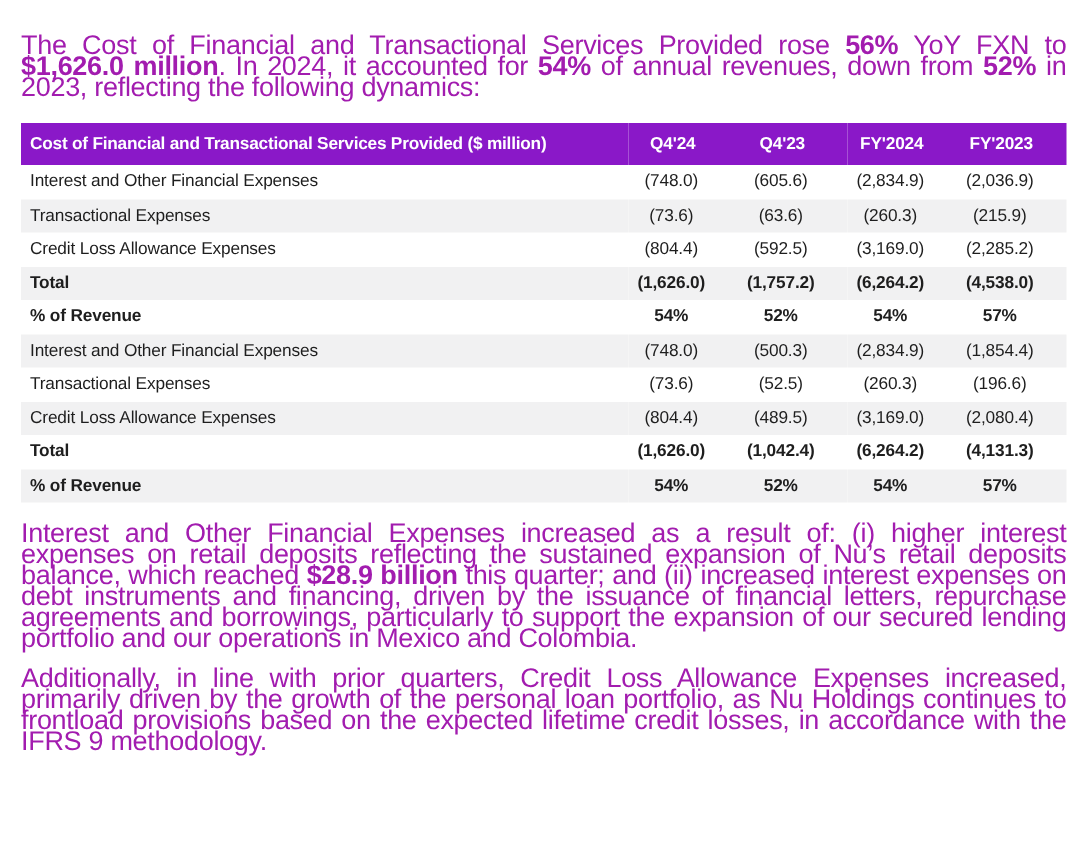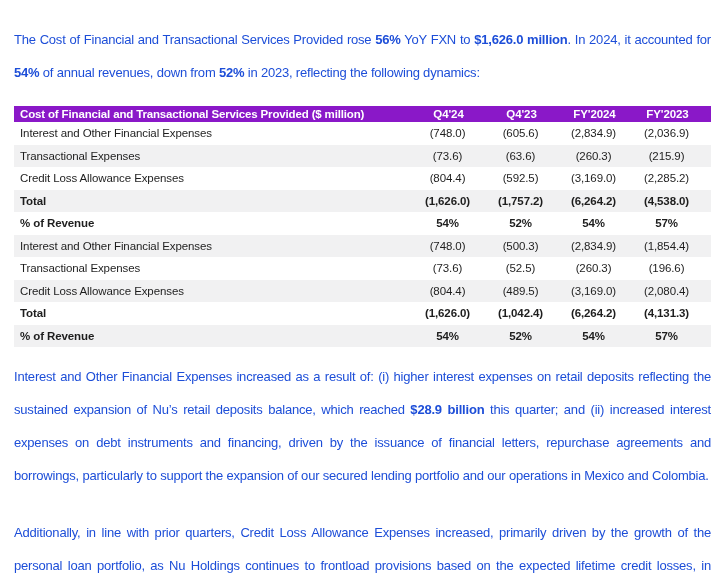--- a/index.html
+++ b/index.html
@@ -15,44 +15,44 @@
   h1.section-heading {
     margin-top: 8px;
     font-size: 13px;
     font-weight: bold;
     color: #8a18c8;
     letter-spacing: -0.1px;
   }
 
   p.body-para {
     margin-top: 15px;
-    font-size: 13px;
-    line-height: 33px;
+    font-size: 18px;
+    line-height: 14px;
     text-align: justify;
     letter-spacing: -0.2px;
-    color: #1d4ed8;
+    color: #a21caf;
   }
   p.body-para b { font-weight: bold; }
 
   table.cost-table {
     margin-top: 17px;
     width: 697px;
     border-collapse: collapse;
     table-layout: fixed;
     font-size: 11.5px;
     letter-spacing: -0.1px;
   }
   table.cost-table col.lbl-col { width: 405px; }
   table.cost-table col.num-col { width: 73px; }
 
   table.cost-table thead th {
     background: #8a18c8;
     color: #ffffff;
     font-weight: bold;
-    height: 16px;
+    height: 28px;
     vertical-align: middle;
   }
   table.cost-table thead th.lbl {
     text-align: left;
     padding-left: 6px;
     white-space: nowrap;
     letter-spacing: -0.15px;
   }
   table.cost-table thead th.num {
     text-align: center;
@@ -65,21 +65,21 @@
     line-height: 14px;
   }
   table.cost-table tbody td.lbl { text-align: left; padding-left: 6px; }
   table.cost-table tbody td.num { text-align: center; padding-right: 16px; }
 
   table.cost-table tbody tr:nth-child(even) { background: #f1f1f2; }
   table.cost-table tbody tr.row-bold td { font-weight: bold; }
   table.cost-table tbody tr.row-section td.lbl { font-weight: bold; font-style: italic; }
 
   p.para-gap { margin-top: 13px; }
-  p.para-gap-lg { margin-top: 24px; }
+  p.para-gap-lg { margin-top: 13px; }
 </style>
 </head>
 <body>
 
 <div class="page">
 
 
   <p class="body-para"><span>The Cost of Financial and Transactional Services Provided rose </span><b>56%</b><span> YoY FXN to </span><b>$1,626.0 million</b><span>. In 2024, it accounted for </span><b>54%</b><span> of annual revenues, down from </span><b>52%</b><span> in 2023, reflecting the following dynamics:</span></p>
 
   <table class="cost-table">

